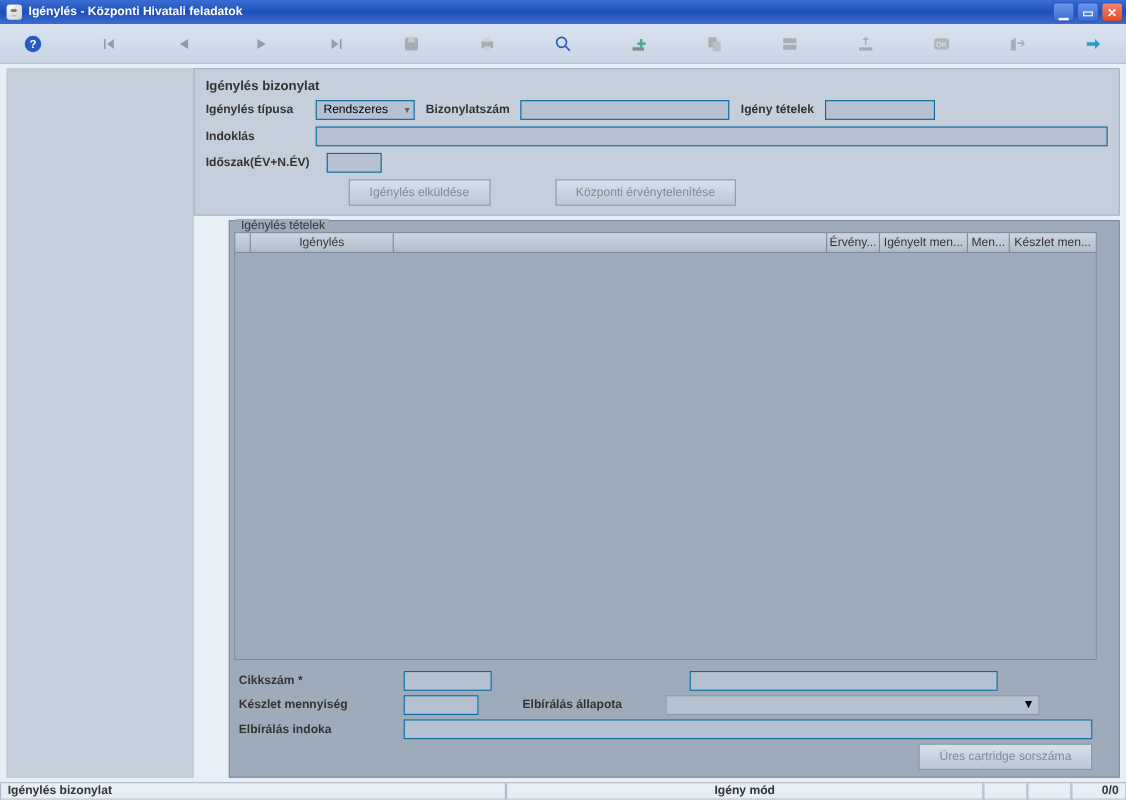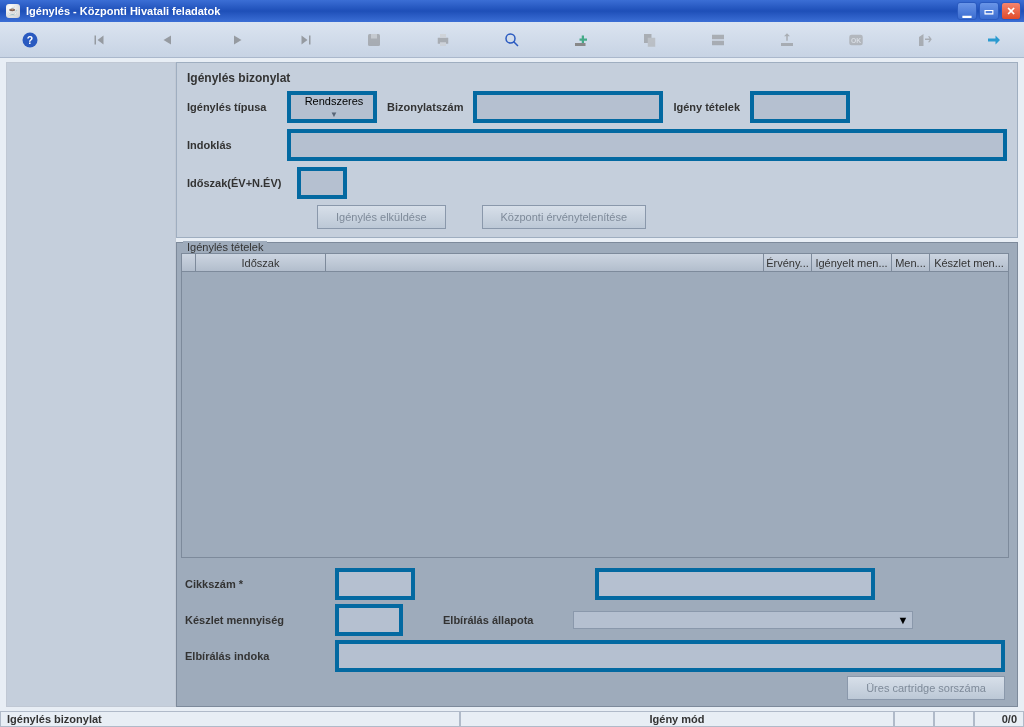--- a/index.html
+++ b/index.html
@@ -85,51 +85,51 @@
       font-weight: bold;
       font-size: 12px;
       color: #333;
       margin-bottom: 6px;
       display: block;
     }
     .form-row { display: flex; align-items: center; gap: 10px; margin-bottom: 6px; }
     .form-row label { font-weight: bold; color: #333; font-size: 11px; }
     .form-row input[type="text"], .form-row select, .combobox {
       background: #b5c0d0;
-      border: 4px solid #0369a1;
-      height: 32px;
+      border: 1px solid #0369a1;
+      height: 18px;
       font-size: 11px;
       padding: 0 4px;
-      flex-direction: column;
     }
     .combobox {
       display: inline-flex; align-items: center; justify-content: space-between;
       width: 90px; padding: 0 2px 0 6px;
       background: #b5c0d0;
     }
     .combobox .cb-arrow { font-size: 8px; color: #596678; }
     .btn {
       background: linear-gradient(#d7dfe9, #bcc8d6);
       border: 1px solid #8a98ab;
       height: 24px;
       padding: 0 18px;
       font-size: 11px;
       color: #7e8a99;
       cursor: default;
     }
-    .btn-row { display: flex; gap: 36px; padding-left: 130px; margin-top: 6px; }
+    .btn-row { display: flex; gap: 59px; padding-left: 130px; margin-top: 6px; }
     
     .panel-items {
       border: 1px solid #7d8a9b;
       background: #9eabbb;
       flex: 1;
       position: relative;
-      padding: 10px 8px 4px 4px;
+      padding: 10px 20px 4px 4px;
       display: flex;
       flex-direction: column;
+      margin-left: 32px;
     }
     .panel-items .legend2 {
       position: absolute;
       top: -2px; left: 6px;
       background: #9eabbb;
       padding: 0 4px;
       color: #333;
       font-size: 11px;
     }
     .table-area {
@@ -316,21 +316,21 @@
           <button class="btn">Igénylés elküldése</button>
           <button class="btn">Központi érvénytelenítése</button>
         </div>
       </div>
 
       <div class="panel-items">
         <span class="legend2">Igénylés tételek</span>
         <div class="table-area">
           <div class="table-header">
             <div class="corner"></div>
-            <div class="th" style="width:130px">Időszak</div>
+            <div class="th" style="width:130px">Igénylés</div>
             <div class="th" style="flex:1"></div>
             <div class="th" style="width:48px">Érvény...</div>
             <div class="th" style="width:80px">Igényelt men...</div>
             <div class="th" style="width:38px">Men...</div>
             <div class="th" style="width:78px;border-right:none">Készlet men...</div>
           </div>
           <div class="table-body"></div>
         </div>
         <div class="bottom-form">
           <div class="form-row">

